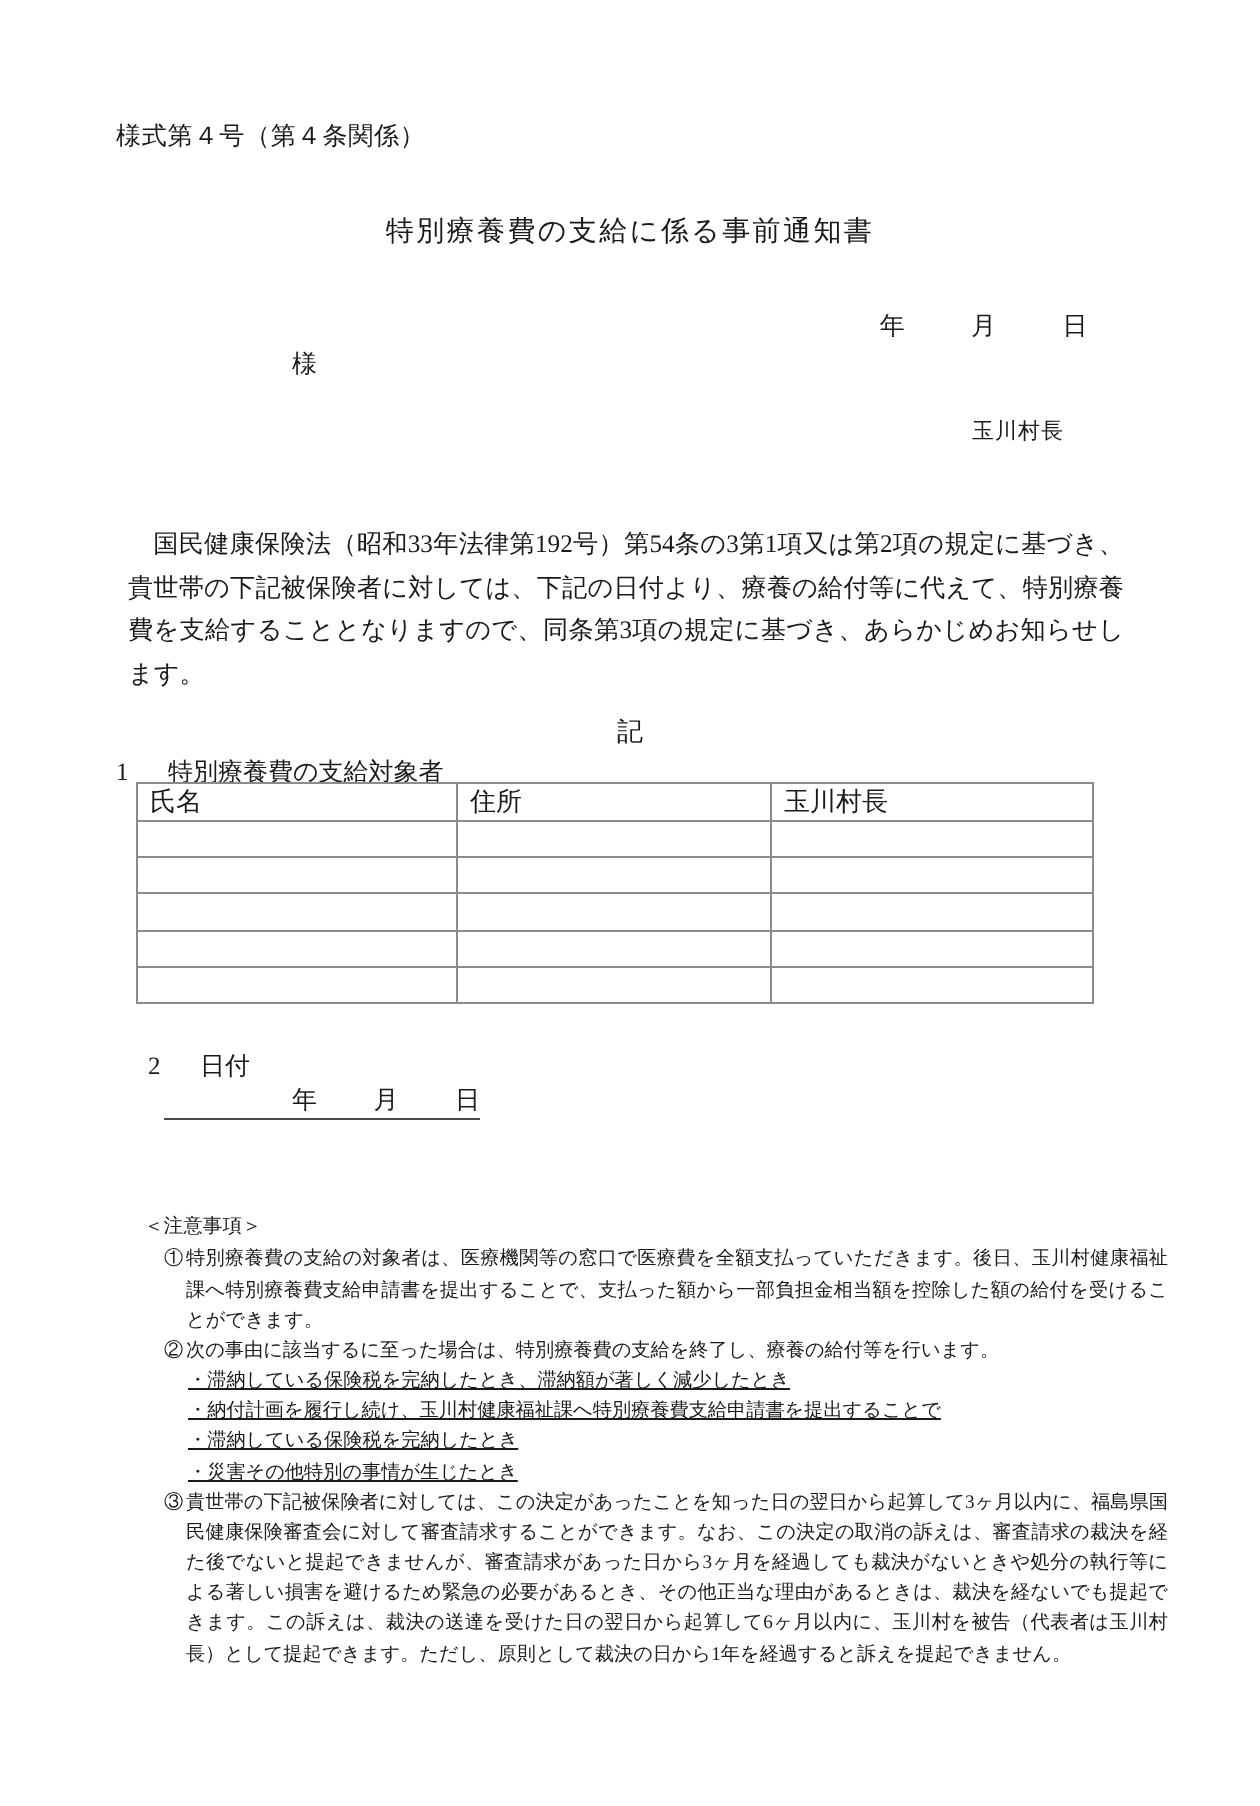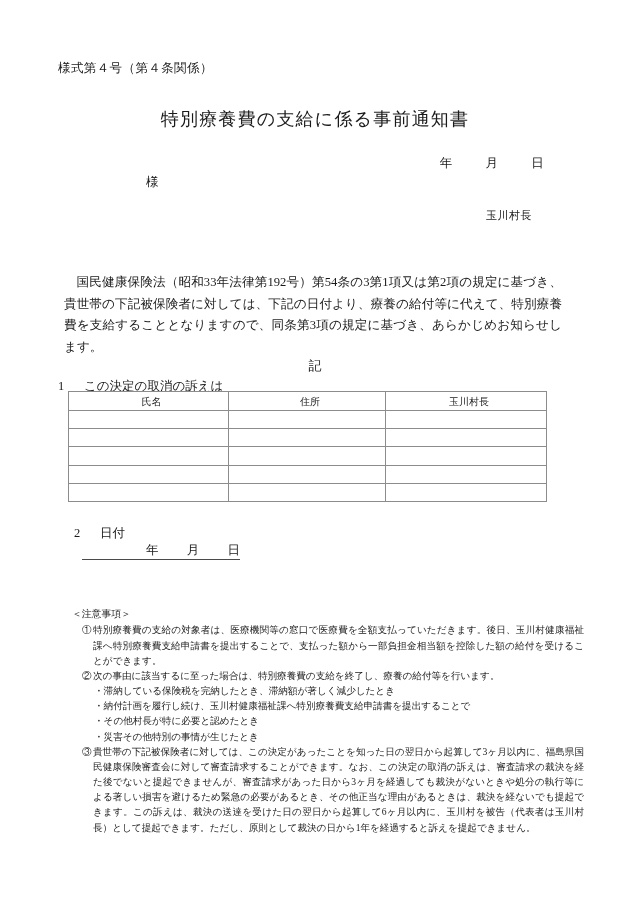--- a/index.html
+++ b/index.html
@@ -32,21 +32,21 @@
     font-family: Liberation Serif, serif;
   }
 
   
   .doc-title {
     position: absolute;
     left: 0;
     right: 0;
     top: 107px;
     text-align: center;
-    font-size: 18px;
+    font-size: 14px;
     letter-spacing: 1.2px;
   }
 
   
   .issue-date {
     position: absolute;
     right: 86px;
     top: 155px;
     font-size: 12.5px;
     letter-spacing: 0.3px;
@@ -70,21 +70,21 @@
     font-size: 11px;
     letter-spacing: 0.5px;
     white-space: nowrap;
     text-align: center;
   }
 
   
   .body-paragraph {
     position: absolute;
     left: 64px;
-    top: 272px;
+    top: 262px;
     width: 498px;
     font-size: 12.6px;
     line-height: 1.72;
     text-align: justify;
     text-justify: inter-character;
     text-indent: 1em;
   }
 
   
   .ki-mark {
@@ -110,25 +110,24 @@
     position: absolute;
     left: 68px;
     top: 391px;
     width: 478px;
     border-collapse: collapse;
     table-layout: fixed;
   }
   .recipients-table td {
     border: 1px solid #8c8c8c;
     height: 17.2px;
-    font-size: 10px;
+    font-size: 13px;
     padding: 0 0 0 6px;
     vertical-align: middle;
     line-height: 1.1;
-    text-align: center;
   }
   .recipients-table col.c1 { width: 160px; }
   .recipients-table col.c2 { width: 157px; }
   .recipients-table col.c3 { width: 161px; }
   .recipients-table tr.head td { height: 18px; }
   .recipients-table tr.blank td { height: 17.2px; }
 
   
   .section-2-heading {
     position: absolute;
@@ -182,20 +181,21 @@
   }
   .note-text {
     flex: 1 1 auto;
     text-align: justify;
     text-justify: inter-character;
   }
   .sub-list {
     margin: 0;
     padding: 0;
     list-style: none;
+    text-decoration: underline;
   }
   .sub-item {
     margin-left: 22px;
     white-space: nowrap;
   }
 </style>
 </head>
 <body>
 
 <div class="page">
@@ -214,21 +214,21 @@
 
   <div class="recipient">様</div>
 
   <div class="issuer">玉川村長</div>
 
   <div class="body-paragraph">国民健康保険法（昭和33年法律第192号）第54条の3第1項又は第2項の規定に基づき、貴世帯の下記被保険者に対しては、下記の日付より、療養の給付等に代えて、特別療養費を支給することとなりますので、同条第3項の規定に基づき、あらかじめお知らせします。</div>
 
   <div class="ki-mark">記</div>
 
   <div class="section-1-heading">
-    <span class="num">1</span><span>この決定の取消の訴えは</span>
+    <span class="num">1</span><span>特別療養費の支給対象者</span>
   </div>
 
   <table class="recipients-table">
     <colgroup>
       <col class="c1">
         <col class="c2">
         <col class="c3">
     </colgroup>
     <tbody>
       <tr class="head">
@@ -284,21 +284,21 @@
       <span class="note-text">特別療養費の支給の対象者は、医療機関等の窓口で医療費を全額支払っていただきます。後日、玉川村健康福祉課へ特別療養費支給申請書を提出することで、支払った額から一部負担金相当額を控除した額の給付を受けることができます。</span>
     </div>
 
     <div class="note-item">
       <span class="note-marker">②</span>
       <span class="note-text">次の事由に該当するに至った場合は、特別療養費の支給を終了し、療養の給付等を行います。</span>
     </div>
     <ul class="sub-list">
       <li class="sub-item">・滞納している保険税を完納したとき、滞納額が著しく減少したとき</li>
       <li class="sub-item">・納付計画を履行し続け、玉川村健康福祉課へ特別療養費支給申請書を提出することで</li>
-      <li class="sub-item">・その他村長が特に必要と認めたとき</li>
+      <li class="sub-item">・滞納している保険税を完納したとき</li>
       <li class="sub-item">・災害その他特別の事情が生じたとき</li>
     </ul>
 
     <div class="note-item">
       <span class="note-marker">③</span>
       <span class="note-text">貴世帯の下記被保険者に対しては、この決定があったことを知った日の翌日から起算して3ヶ月以内に、福島県国民健康保険審査会に対して審査請求することができます。なお、この決定の取消の訴えは、審査請求の裁決を経た後でないと提起できませんが、審査請求があった日から3ヶ月を経過しても裁決がないときや処分の執行等による著しい損害を避けるため緊急の必要があるとき、その他正当な理由があるときは、裁決を経ないでも提起できます。この訴えは、裁決の送達を受けた日の翌日から起算して6ヶ月以内に、玉川村を被告（代表者は玉川村長）として提起できます。ただし、原則として裁決の日から1年を経過すると訴えを提起できません。</span>
     </div>
   </div>
 
 </div>

